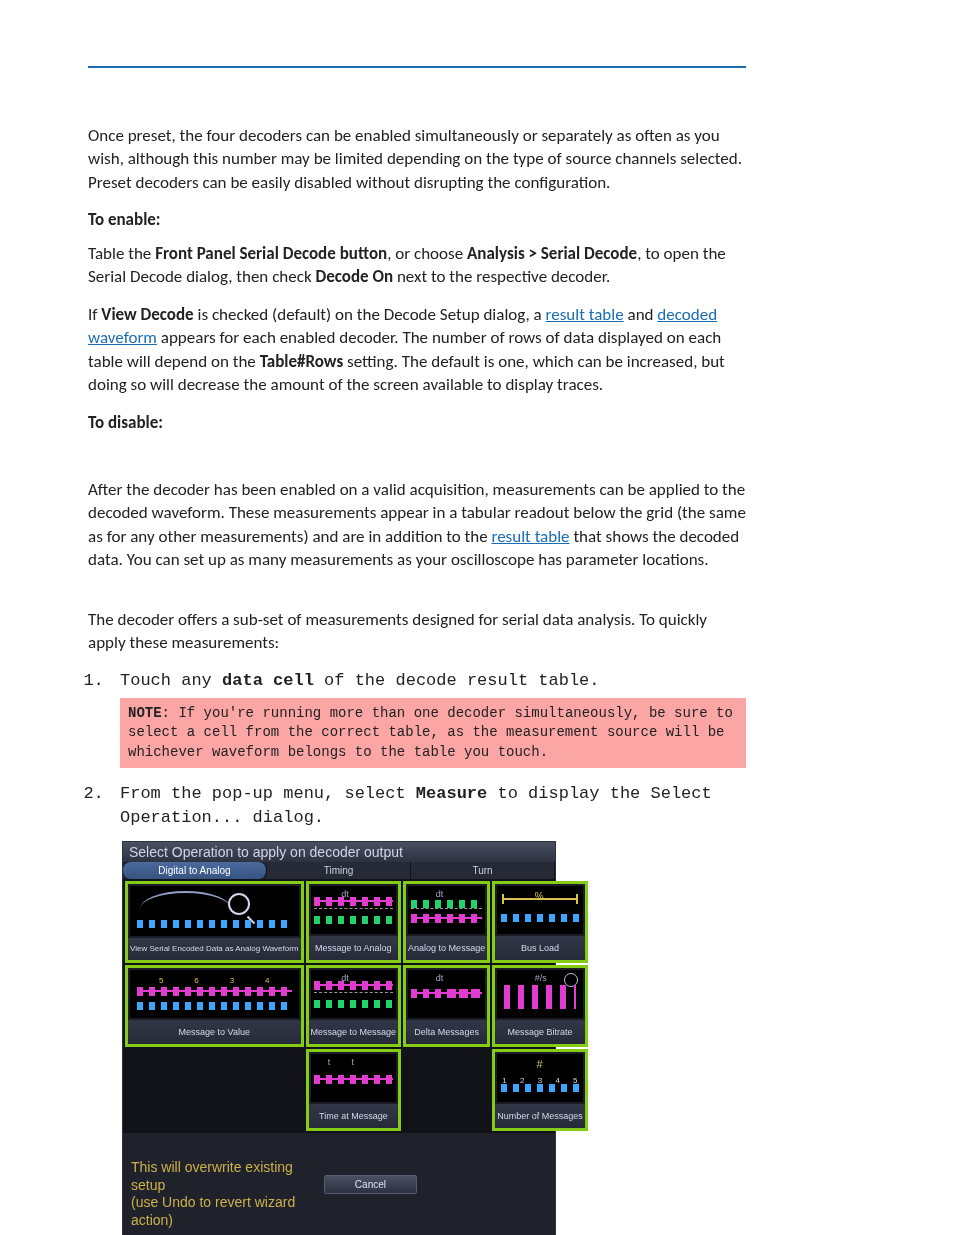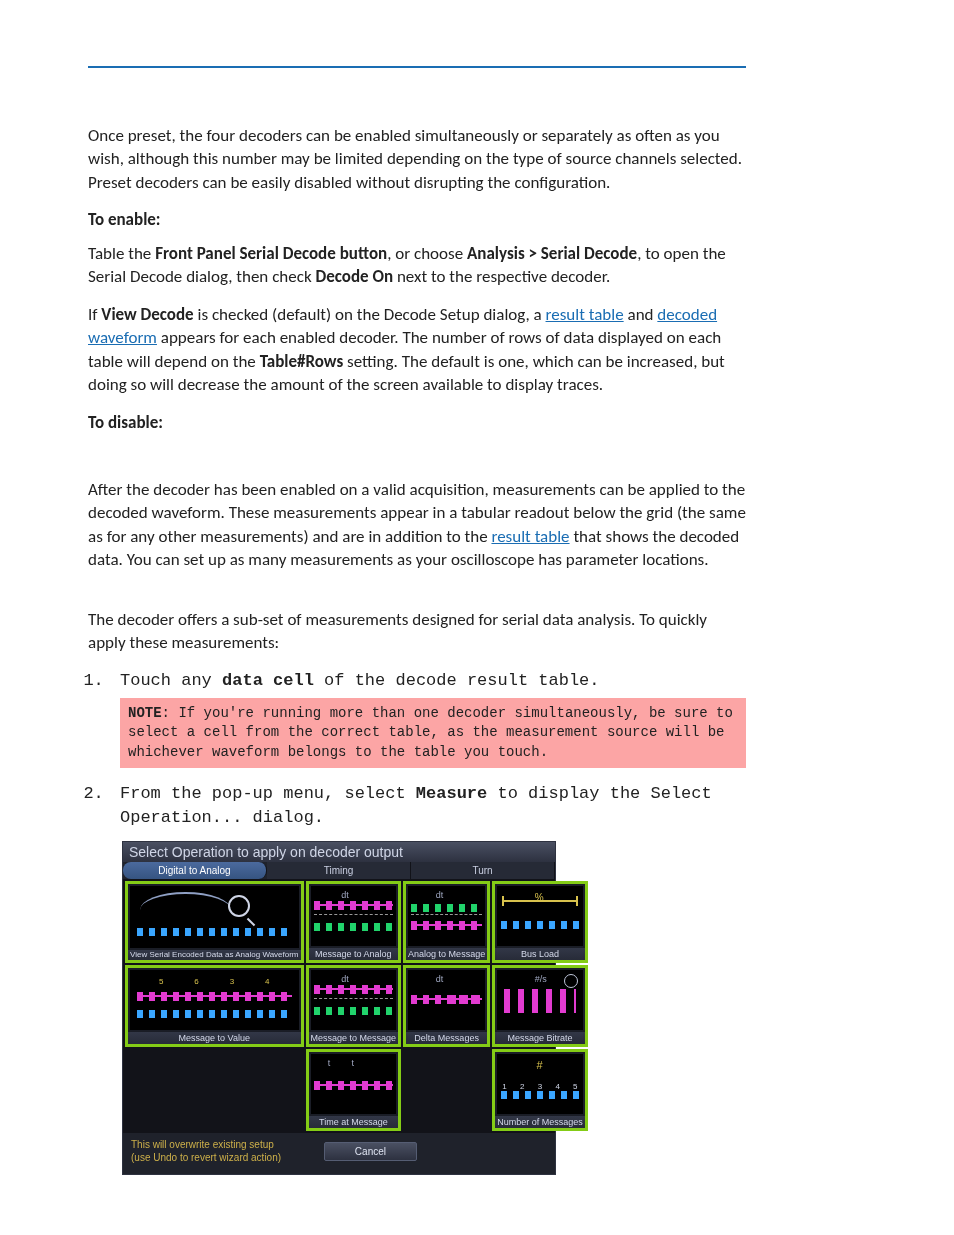--- a/index.html
+++ b/index.html
@@ -16,24 +16,24 @@
   .dlg-wrap{margin-left:34px;}
   .dlg{width:432px;background:#1f222b;border:1px solid #2e3240;color:#b7bccc;font-family:Tahoma,Arial,sans-serif;font-size:10px;}
   .dlg-title{background:linear-gradient(#4a5062,#2d3140);color:#cfd5e6;padding:2px 6px;font-size:14px;}
   .tabs{display:flex;gap:0;background:#1f222b;}
   .tab{flex:1;text-align:center;padding:3px 0;border-right:1px solid #121319;background:#262a36;color:#c8cee0;font-size:10px;}
   .tab.active{background:linear-gradient(#4b6a9e,#365481);color:#fff;border-radius:8px;}
   .grid{display:grid;grid-template-columns:repeat(4,1fr);gap:2px;padding:2px;background:#121319;}
   .cell{background:#1a1d26;border:3px solid #84cc16;height:76px;display:flex;flex-direction:column;}
   .cell.hidden{visibility:hidden;}
   .thumb{flex:1;position:relative;margin:2px;background:#000;overflow:hidden;}
-  .cap{background:linear-gradient(#323747,#272b38);color:#d4d9ea;text-align:center;font-size:9px;padding:1px 2px;white-space:nowrap;overflow:hidden;}
+  .cap{background:linear-gradient(#323747,#272b38);color:#d4d9ea;text-align:center;font-size:9px;padding:7px 2px;white-space:nowrap;overflow:hidden;}
   .cap2{font-size:8px;line-height:1.05;}
   .dlg-footer{display:flex;align-items:center;padding:6px 8px 10px 8px;gap:18px;}
-  .warn{color:#cdb04a;font-size:10px;line-height:1.25;}
+  .warn{color:#cdb04a;font-size:14px;line-height:1.25;margin-top:20px;}
   .btn-cancel{margin-left:auto;margin-right:130px;background:linear-gradient(#4a5062,#2d3140);color:#dfe4f2;border:1px solid #555d73;border-radius:2px;padding:3px 30px;font-size:10px;}
   
   .wave{position:absolute;inset:0;}
   .digital{position:absolute;left:4%;right:4%;height:2px;background:#e23bd0;top:30%;}
   .digital::after{content:"";position:absolute;left:0;right:0;height:9px;top:-3px;background:repeating-linear-gradient(90deg,#e23bd0 0 6px,transparent 6px 12px);}
   .analogline{position:absolute;left:4%;right:4%;top:62%;height:8px;background:repeating-linear-gradient(90deg,#21d36b 0 6px,transparent 6px 12px);}
   .analogblue{position:absolute;left:4%;right:4%;top:62%;height:8px;background:repeating-linear-gradient(90deg,#3aa6ff 0 6px,transparent 6px 12px);}
   .dotrow{position:absolute;left:4%;right:4%;top:46%;height:1px;border-top:1px dashed #999;}
   .dt{position:absolute;top:6%;left:36%;color:#9fa7c0;font-size:9px;}
   .dt2{position:absolute;top:6%;left:44%;color:#9fa7c0;font-size:9px;}

